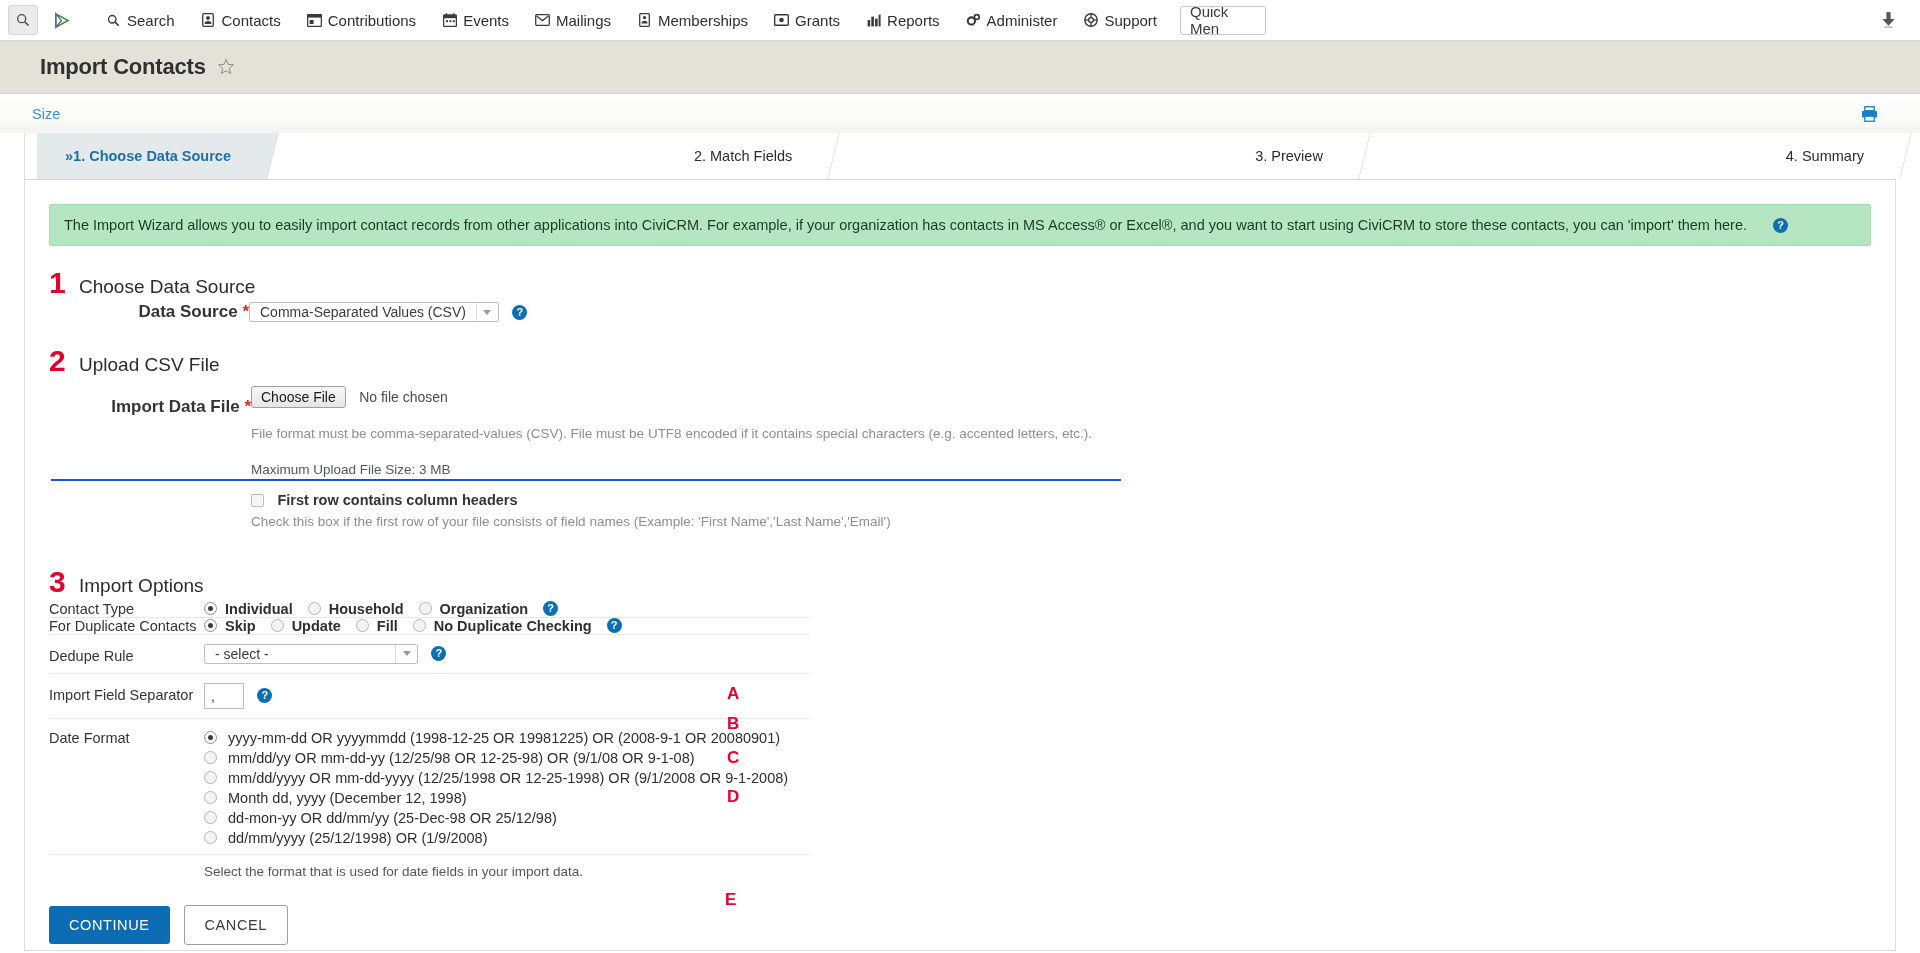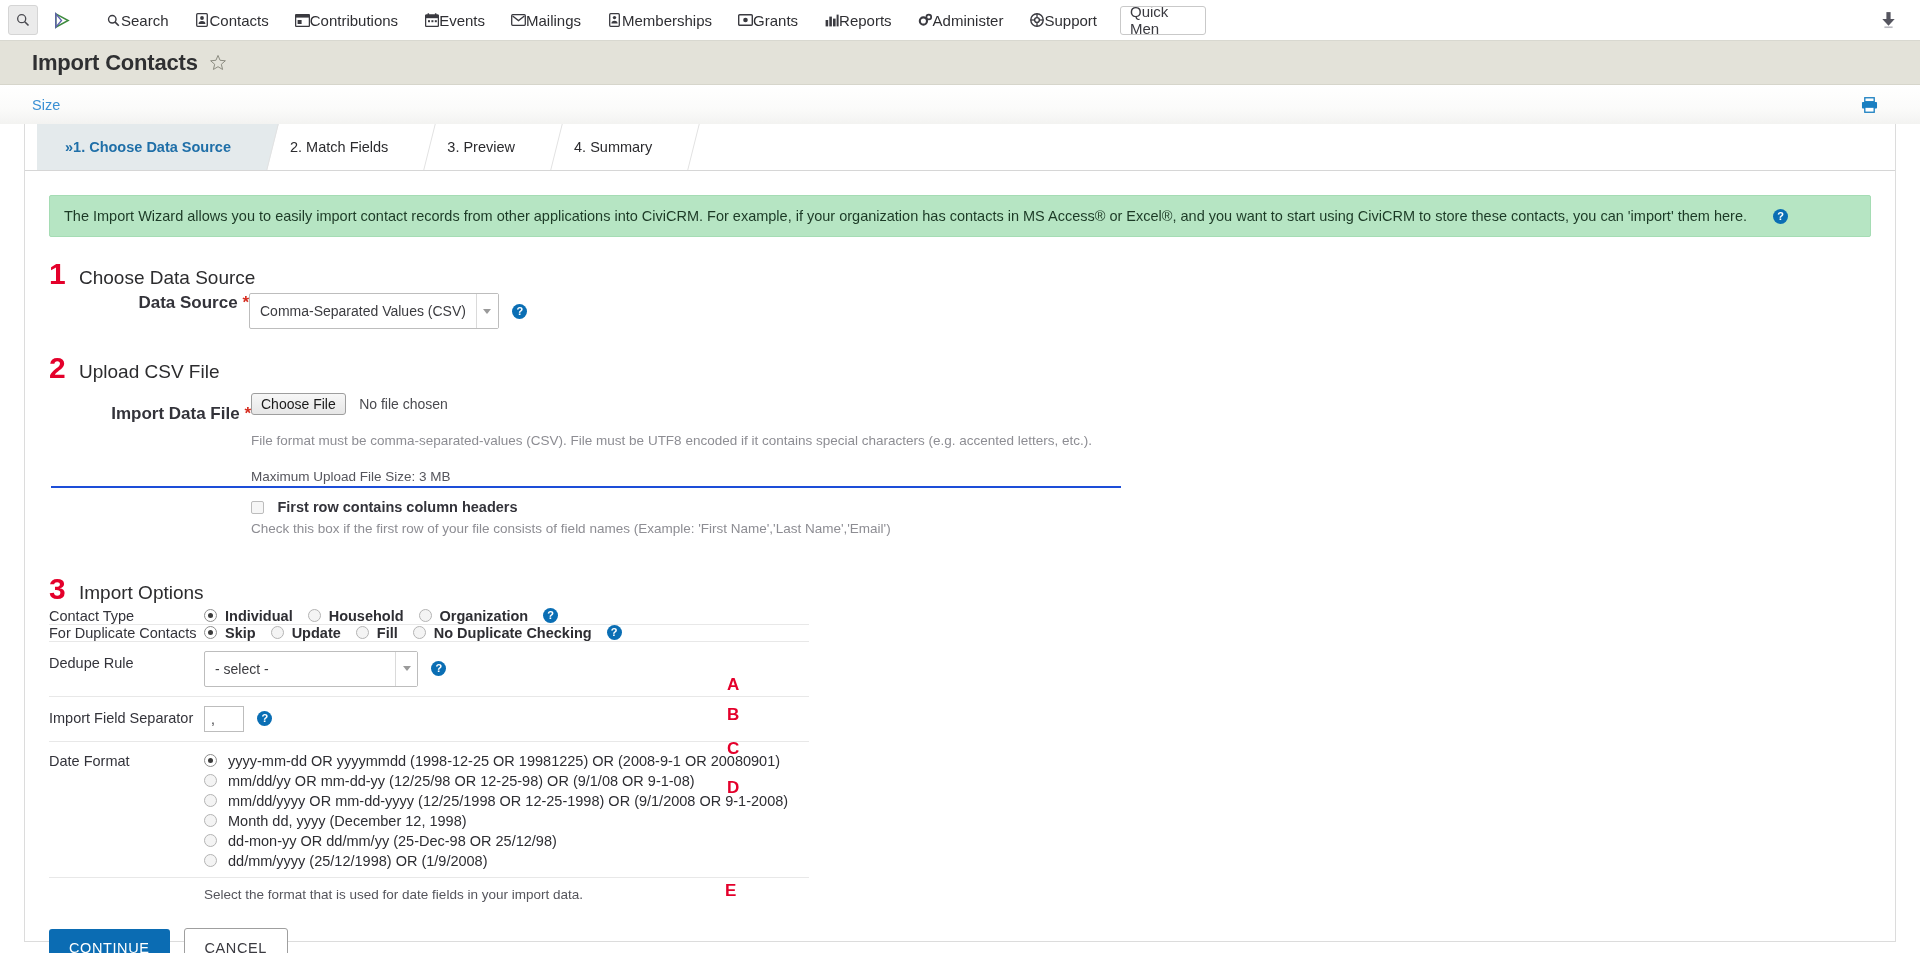--- a/index.html
+++ b/index.html
@@ -32,20 +32,21 @@
     cursor: pointer;
   }
   .nav-logo {
     margin-right: 22px;
     display: flex; align-items: center;
     cursor: pointer;
   }
   .nav-item {
     display: flex;
     align-items: center;
+    gap: 6px;
     font-size: 15px;
     color: #2f2f33;
     padding: 6px 13px;
     cursor: pointer;
     white-space: nowrap;
   }
   .nav-icon {
     display: inline-flex;
     align-items: center;
     justify-content: center;
@@ -71,24 +72,24 @@
     right: 24px;
     top: 50%;
     transform: translateY(-50%);
     display: flex; align-items: center;
     cursor: pointer;
   }
 
   
   #titlebar {
     background: #e3e2d9;
-    height: 44px;
-    display: flex;
-    align-items: center;
-    padding-left: 32px;
+    height: 53px;
+    display: flex;
+    align-items: center;
+    padding-left: 40px;
     border-bottom: 1px solid #d6d5cb;
   }
   #page-title {
     font-size: 22px;
     font-weight: bold;
     color: #2f3032;
     letter-spacing: -0.2px;
   }
   .fav-star { margin-left: 11px; display: inline-flex; cursor: pointer; }
 
@@ -127,20 +128,21 @@
   }
 
   
   #tabs {
     display: flex;
     height: 47px;
     border-bottom: 1px solid #d6d6d6;
     background: #fff;
     padding-left: 12px;
     align-items: stretch;
+    justify-content: space-between;
   }
   .tab {
     position: relative;
     display: flex;
     align-items: center;
     padding: 0 30px 0 28px;
     font-size: 14.5px;
     color: #2b2b2e;
     cursor: pointer;
     background: #fff;
@@ -230,21 +232,21 @@
   .req { color: #d62d20; font-weight: bold; }
 
   .val-cell { padding: 6px 0; }
 
   
   .sel2 {
     display: inline-flex;
     align-items: stretch;
     border: 1px solid #bdbdbd;
     background: #fff;
-    height: 36px;
+    height: 20px;
     border-radius: 2px;
     min-width: 170px;
     vertical-align: middle;
   }
   .sel2 .sel-txt {
     padding: 0 10px;
     display: flex; align-items: center;
     font-size: 14px;
     color: #3c3c40;
     flex: 1;

